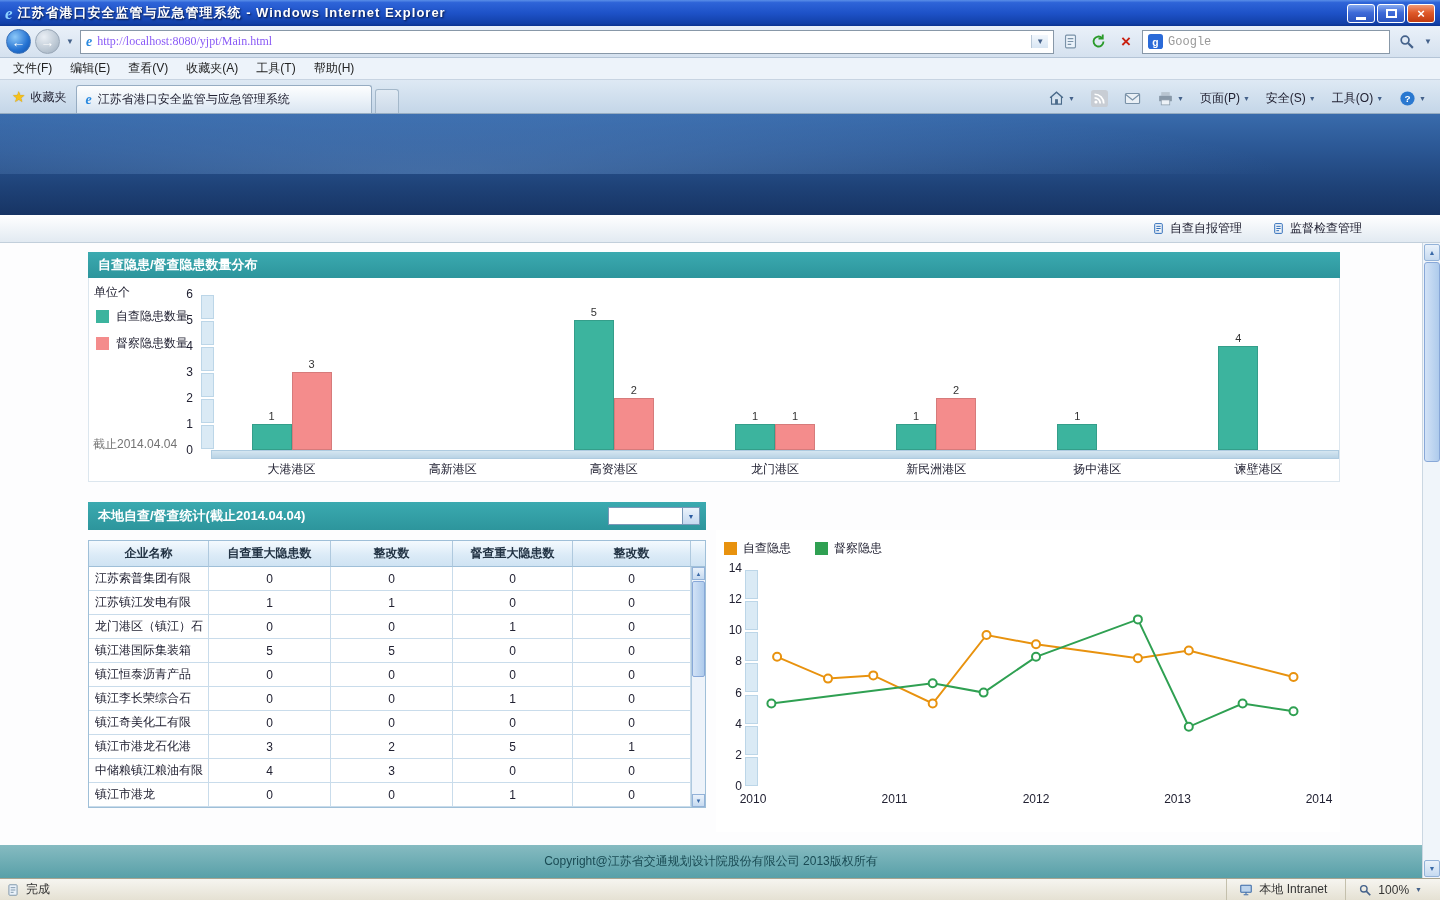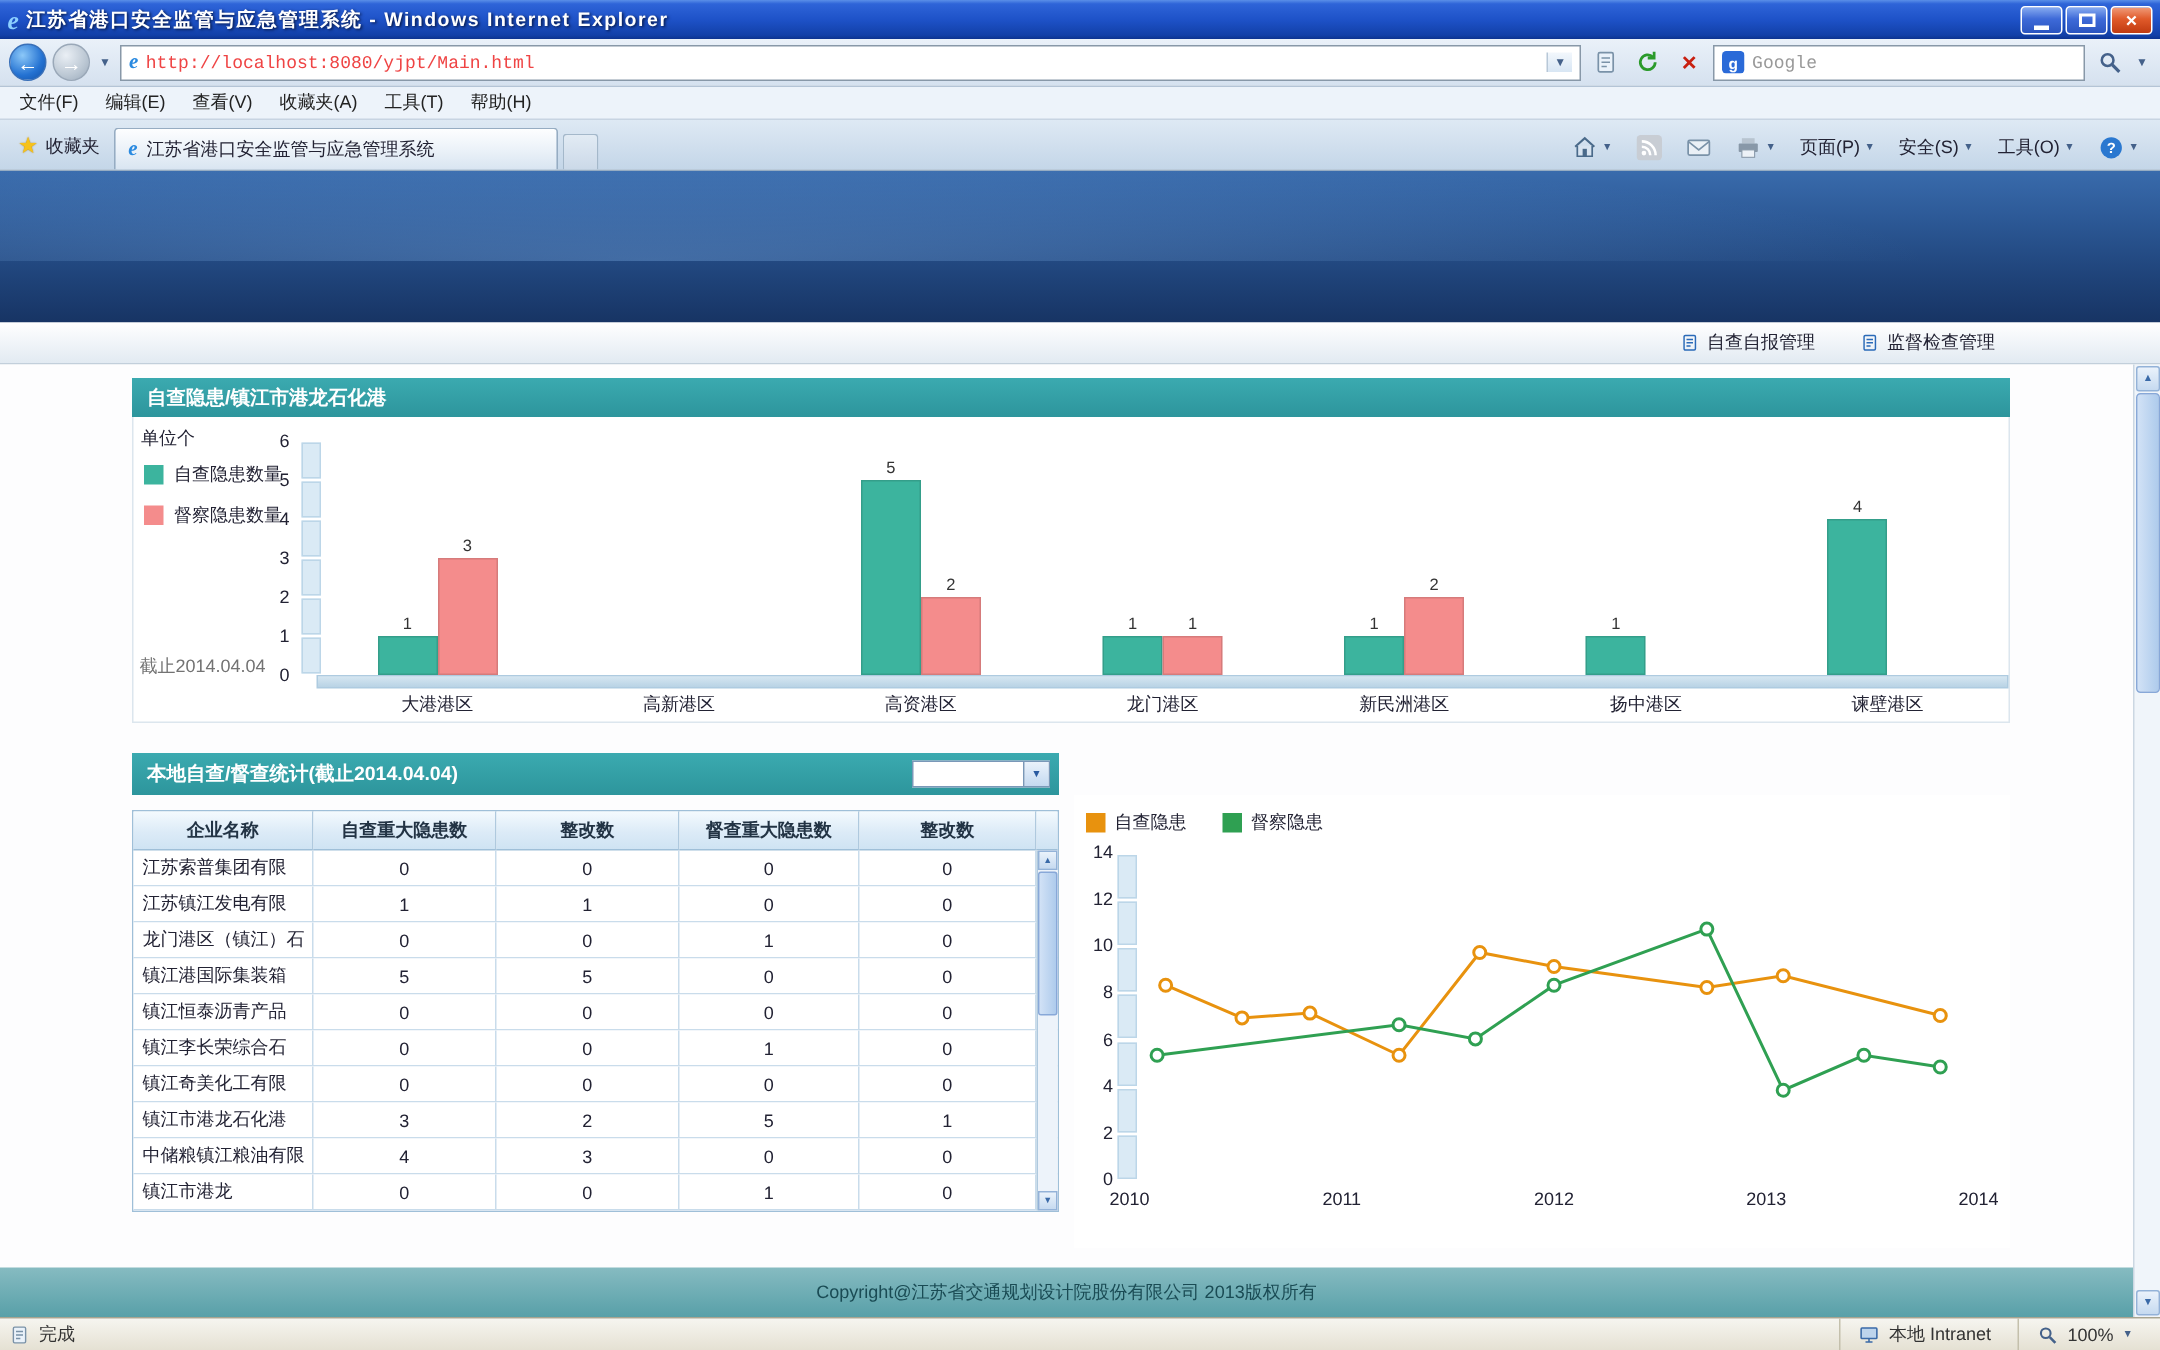--- a/index.html
+++ b/index.html
@@ -22,21 +22,21 @@
 
 .addrbar{position:absolute;left:0;top:26px;width:1440px;height:32px;display:flex;align-items:center;gap:4px;padding:0 6px;
  background:linear-gradient(180deg,#EAF1F9,#D5E1EF);border-bottom:1px solid #B4C4D6}
 .navc{width:25px;height:25px;border-radius:50%;display:flex;align-items:center;justify-content:center;color:#fff;font-size:14px;font-weight:bold;cursor:pointer}
 .navc.back{background:radial-gradient(circle at 35% 30%,#8CC8F8,#2472D2 60%,#104FA6);border:1px solid #39υ}
 .navc.back{border:1px solid #3A70B8}
 .navc.fwd{background:radial-gradient(circle at 35% 30%,#EAEFF5,#BCC8D4 60%,#9AAABB);border:1px solid #9AA8B8}
 .mini-chev{font-size:8px;color:#44618A;padding:0 2px;cursor:pointer}
 .addr-field{flex:1;height:24px;background:#fff;border:1px solid #8898A8;display:flex;align-items:center;gap:5px;padding:0 5px}
 .efav{font-style:italic;font-weight:bold;color:#2A8AE0;font-size:14px;font-family:"Liberation Serif",serif;line-height:1}
-.url{font-family:Liberation Mono, monospace;font-size:12px;color:#ef4444;white-space:nowrap}
+.url{font-family:Liberation Serif, serif;font-size:12px;color:#8b5cf6;white-space:nowrap}
 .addr-chev{margin-left:auto;font-size:8px;color:#44618A;padding:2px 4px;background:linear-gradient(180deg,#F2F7FC,#D8E6F4);border-left:1px solid #B8C8D8;cursor:pointer}
 .abtn{width:24px;height:24px;display:flex;align-items:center;justify-content:center;cursor:pointer;border-radius:2px}
 .abtn svg{width:17px;height:17px}
 .abtn.stop{color:#C82010;font-size:17px;font-weight:bold}
 .searchbox{width:248px;height:24px;background:#fff;border:1px solid #8898A8;display:flex;align-items:center;gap:5px;padding:0 5px}
 .searchbox svg{width:15px;height:15px}
 .search-input{flex:1;border:none;outline:none;font-size:12px;color:#a21caf;font-family:Liberation Mono, monospace;background:transparent}
 .search-input::placeholder{color:#999}
 
 
@@ -57,21 +57,21 @@
 .chev{font-size:7px;color:#44618A;font-weight:normal}
 
 
 .pageheader{position:absolute;left:0;top:114px;width:1440px;height:101px;overflow:hidden;
  background:linear-gradient(180deg,#396BAC 0%,#2B5794 35%,#1F4379 70%,#173464 100%)}
 .pageheader::before{content:"";position:absolute;left:0;top:-30px;width:1440px;height:90px;
  background:radial-gradient(ellipse at 30% 100%,rgba(150,200,255,.28),rgba(150,200,255,0) 60%)}
 
 
 .submenu{position:absolute;left:0;top:215px;width:1440px;height:28px;background:linear-gradient(180deg,#FFFFFF,#E2EAF2);
- border-bottom:1px solid #C2CFDB;display:flex;justify-content:flex-end;gap:30px;padding-right:110px;font-size:12px;color:#223}
+ border-bottom:1px solid #C2CFDB;display:flex;justify-content:flex-end;gap:30px;padding-right:78px;font-size:12px;color:#223}
 .submenu-item{display:flex;align-items:center;gap:5px;cursor:pointer}
 .subicon{width:13px;height:13px;color:#2A6AB8}
 .subicon svg{width:13px;height:13px;display:block}
 
 
 .content-bg{position:absolute;left:0;top:243px;width:1422px;height:602px;background:#FDFDFE}
 
 .panel{position:absolute}
 .panel-header{background:linear-gradient(180deg,#3BAAB0,#2D959C);color:#fff;font-weight:bold;font-size:13px;display:flex;align-items:center;padding:0 10px;position:relative}
 .h26{height:26px}.h28{height:28px}
@@ -292,21 +292,21 @@
           </svg>
         </span>
         <span>监督检查管理</span>
       </span>
     </div>
 
   <div class="content-bg"></div>
 
   <div class="panel barpanel">
     <div class="panel-header h26">
-      <span>自查隐患/镇江市港龙石化港</span>
+      <span>自查隐患/督查隐患数量分布</span>
     </div>
     <div class="barpanel-body">
       <span class="unitlab">单位个</span>
       <div class="bar-legend">
           <span class="lg-item">
             <span class="lg-sw" style="background: rgb(60, 180, 158);"></span>
             <span>自查隐患数量</span>
           </span>
           <span class="lg-item">
             <span class="lg-sw" style="background: rgb(244, 140, 140);"></span>

